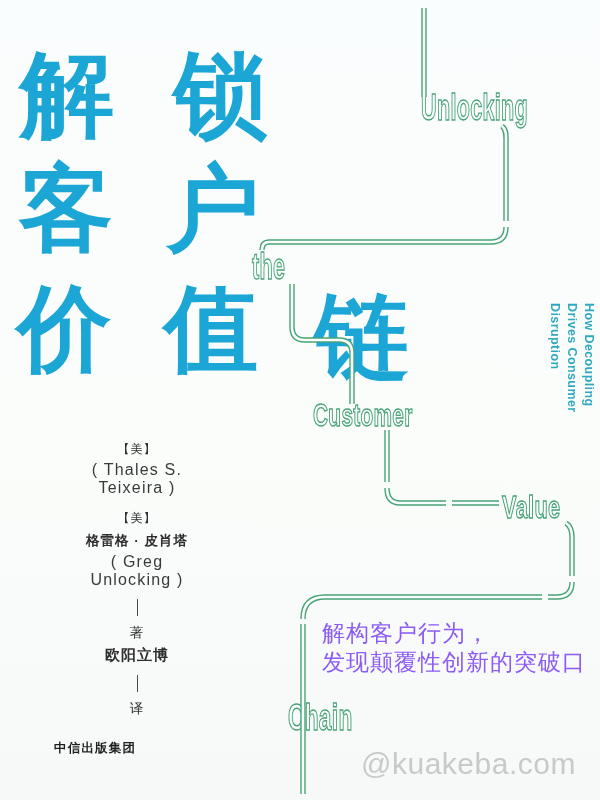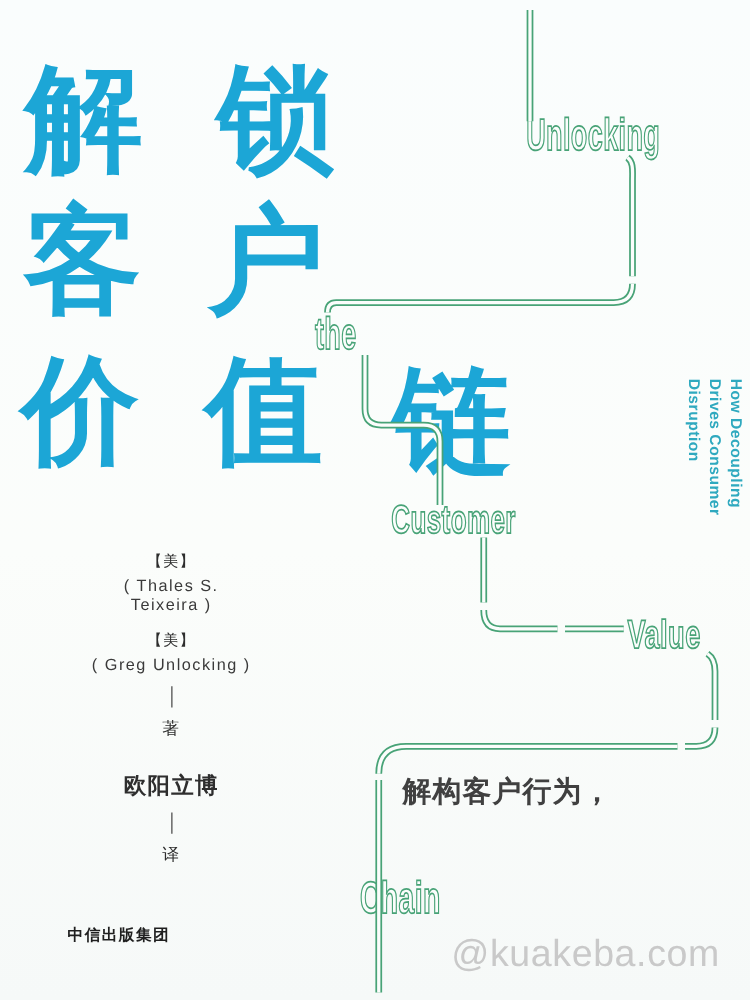--- a/index.html
+++ b/index.html
@@ -57,31 +57,31 @@
     color:var(--subtitle-teal);
   }
 
   
   .authors{
     position:absolute;z-index:2;left:70px;top:441px;width:134px;
     text-align:center;color:#2e2e2e;
   }
   .authors .nat{font-size:12px;letter-spacing:1px;}
   .authors .name-cn{font-size:13.5px;font-weight:700;letter-spacing:1px;margin-top:5px;}
-  .authors .name-en{font-size:13px;letter-spacing:1.2px;margin-top:3px;color:#3a3a3a;}
+  .authors .name-en{font-size:16px;letter-spacing:1.2px;margin-top:3px;color:#3a3a3a;}
   .authors .nat2{margin-top:13px;}
   .authors .divider{width:1px;height:17px;background:#4a4a4a;margin:10px auto 0 auto;}
   .authors .role{font-size:13.5px;margin-top:8px;letter-spacing:1px;}
-  .authors .translator{font-size:18px;font-weight:700;letter-spacing:1px;margin-top:24px;}
+  .authors .translator{font-size:15px;font-weight:700;letter-spacing:1px;margin-top:4px;}
 
   
   .tagline{
     position:absolute;z-index:2;left:322px;top:619px;
-    font-size:23px;font-weight:700;line-height:29px;letter-spacing:1px;
-    color:#404040;white-space:nowrap;
+    font-size:23px;font-weight:400;line-height:29px;letter-spacing:1px;
+    color:#8b5cf6;white-space:nowrap;
   }
 
   
   .publisher{
     position:absolute;z-index:2;left:54px;top:740px;
     font-size:12.5px;font-weight:700;letter-spacing:1.2px;color:#1f1f1f;
   }
 
   
   .watermark{
@@ -137,29 +137,31 @@
 
   <div class="vertical-subtitle">
     <div>How Decoupling</div>
     <div>Drives Consumer Disruption</div>
   </div>
 
   <div class="authors">
     <div class="nat">【美】</div>
     <div class="name-en">( Thales S. Teixeira )</div>
     <div class="nat nat2">【美】</div>
+    <div class="name-cn">格雷格 · 皮肖塔</div>
     <div class="name-en">( Greg Unlocking )</div>
     <div class="divider"></div>
     <div class="role">著</div>
     <div class="translator">欧阳立博</div>
     <div class="divider"></div>
     <div class="role">译</div>
   </div>
 
   <div class="tagline">
     <div>解构客户行为，</div>
+    <div>发现颠覆性创新的突破口</div>
   </div>
 
   <div class="publisher">中信出版集团</div>
 
   <div class="watermark">@kuakeba.com</div>
 
 </div>
 
 </body></html>

